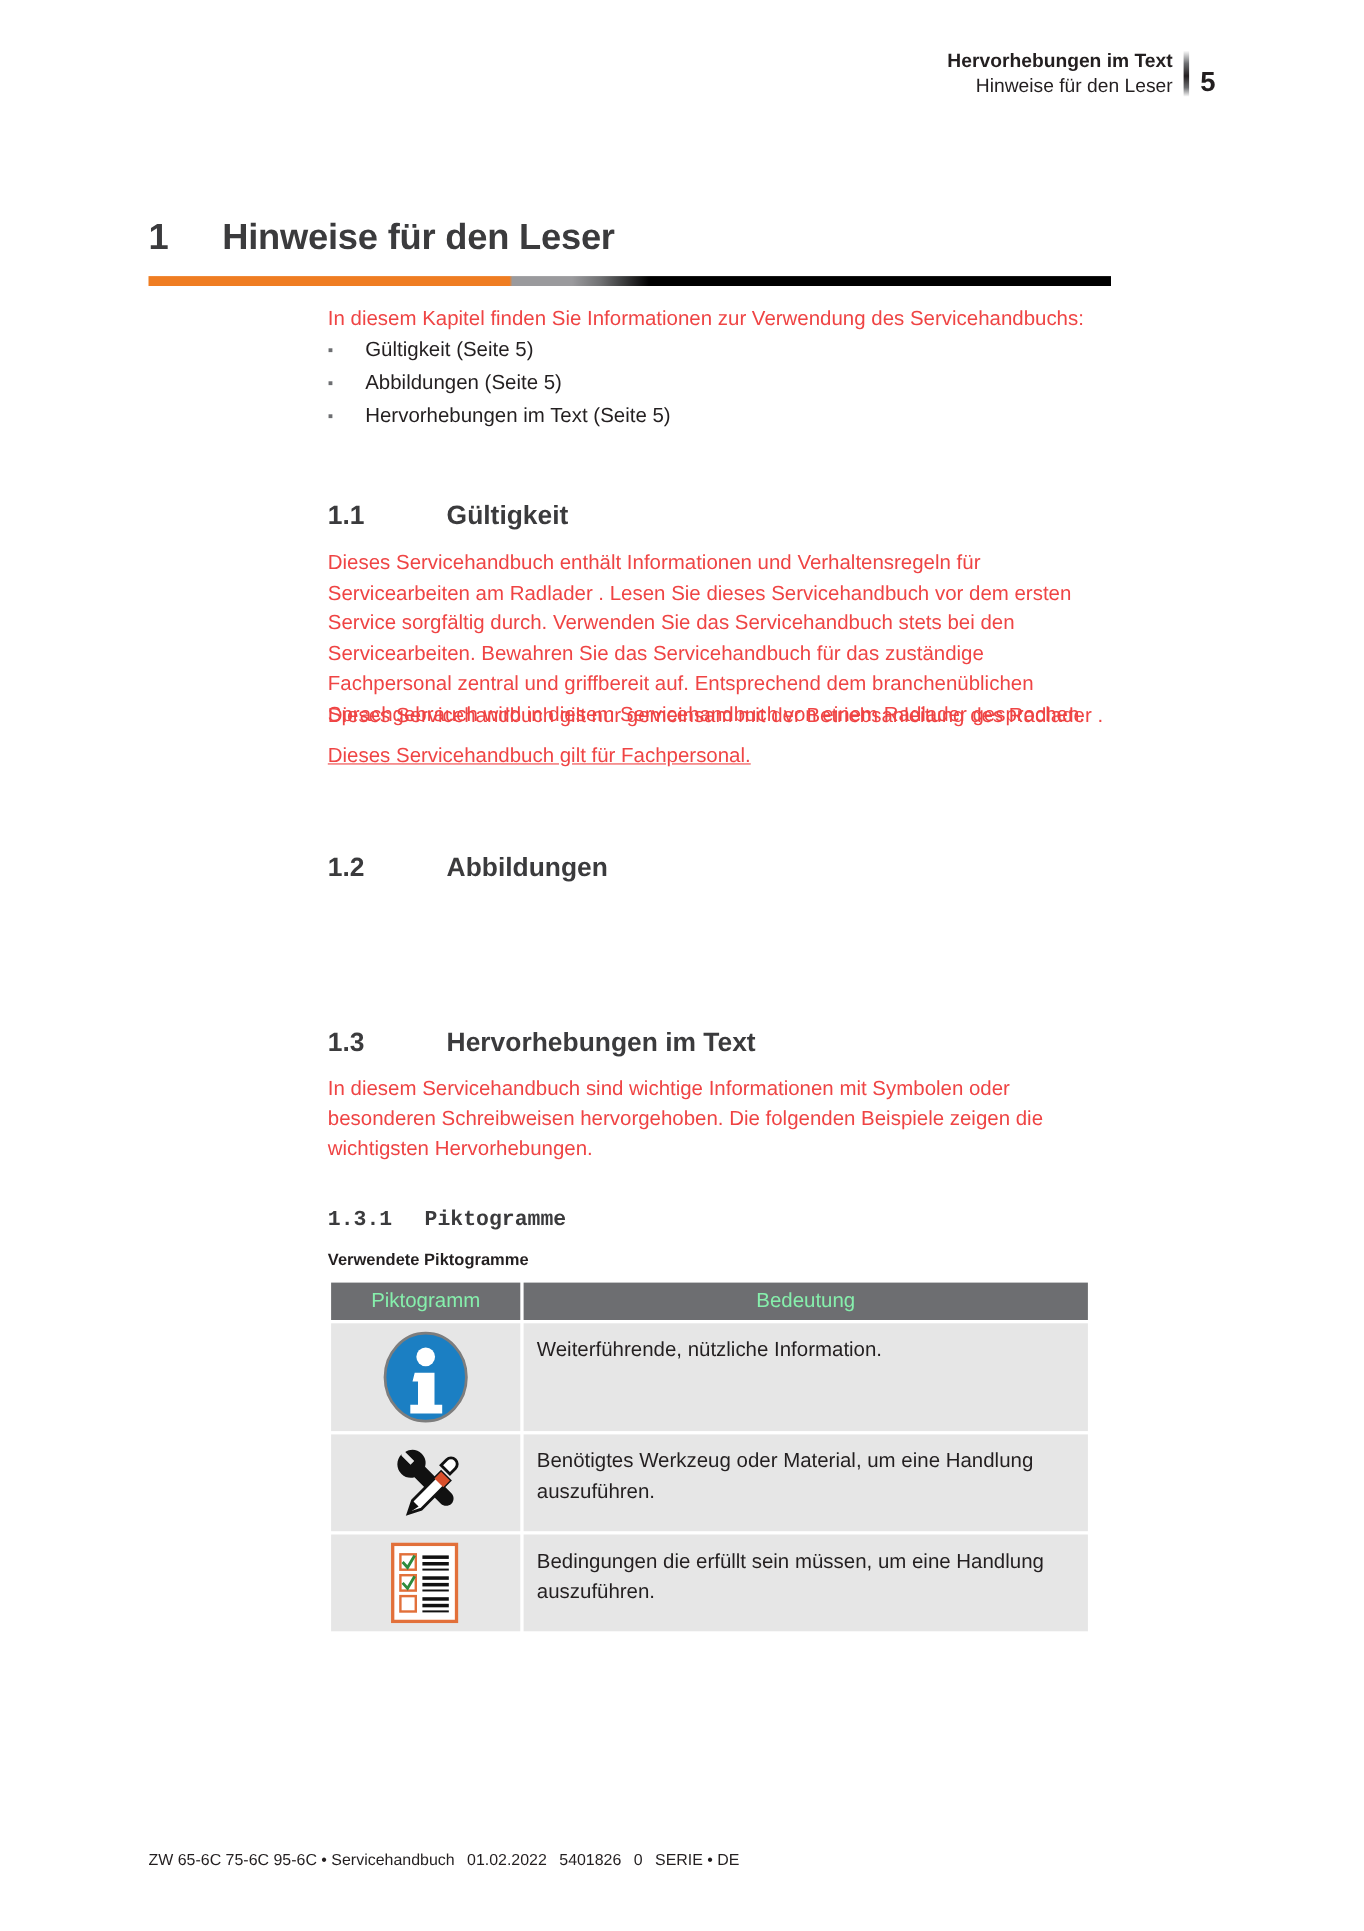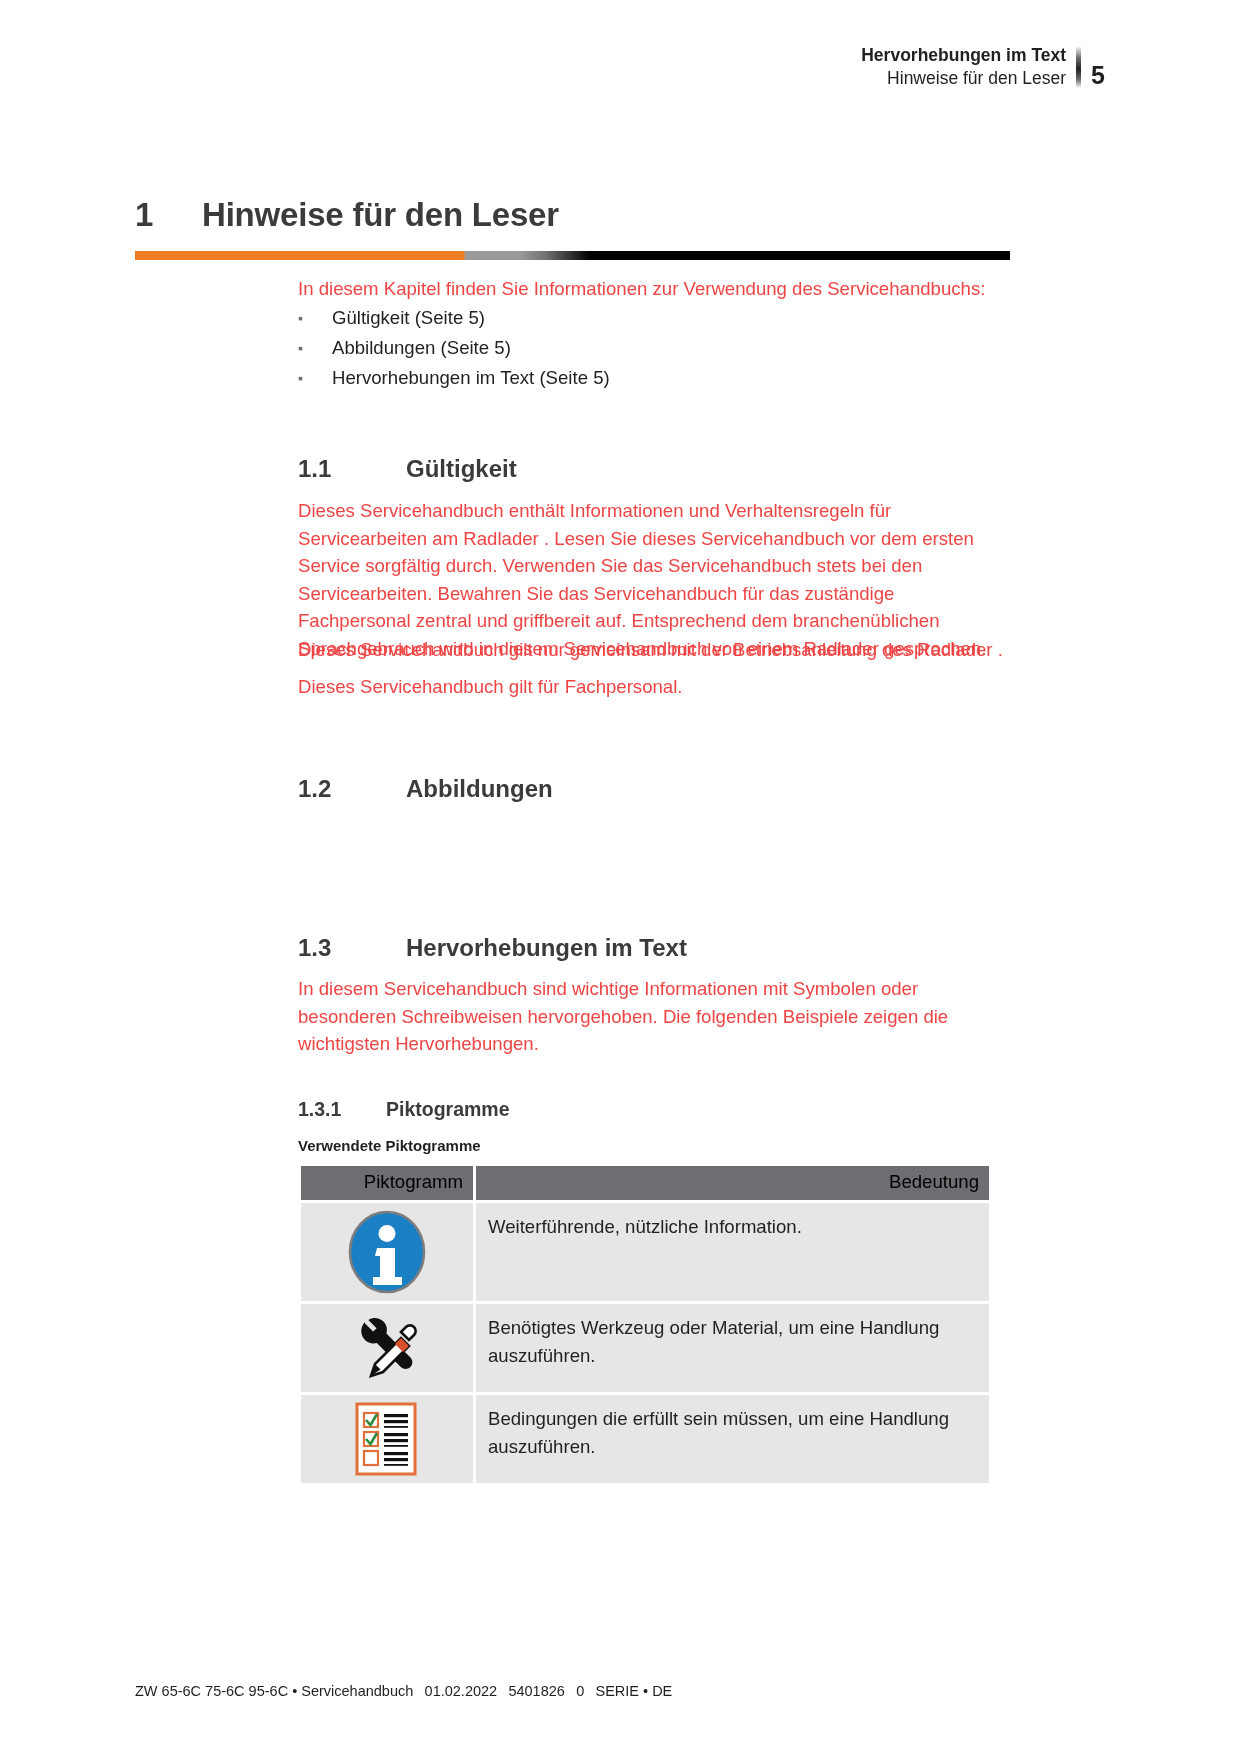--- a/index.html
+++ b/index.html
@@ -156,24 +156,24 @@
   .pikto-table {
     position: absolute;
     left: 298px;
     top: 1163px;
     width: 694px;
     border-collapse: separate;
     border-spacing: 3px;
   }
   .pikto-table th {
     background: #6d6e71;
-    color: #000000;
+    color: #86efac;
     font-size: 18.6px;
     font-weight: normal;
-    text-align: right;
+    text-align: center;
     padding: 5px 10px 7px 10px;
   }
   .pikto-table th.c1 { width: 152px; }
   .pikto-table td {
     background: #e6e6e6;
     vertical-align: top;
     font-size: 18.6px;
     line-height: 27.6px;
     color: #231f20;
   }
@@ -238,34 +238,34 @@
       <span>Hervorhebungen im Text  (Seite 5)</span>
     </div>
   </div>
 
   <div class="h2" style="top:455px;">
     <span class="num">1.1</span>
     <span>Gültigkeit</span>
   </div>
   <div class="txt" style="top:497px;">Dieses Servicehandbuch enthält Informationen und Verhaltensregeln für Servicearbeiten am Radlader  . Lesen Sie dieses Servicehandbuch vor dem ersten Service sorgfältig durch. Verwenden Sie das Servicehandbuch stets bei den Servicearbeiten. Bewahren Sie das Servicehandbuch für das zuständige Fachpersonal zentral und griffbereit auf. Entsprechend dem branchenüblichen Sprachgebrauch wird in diesem Servicehandbuch von einem Radlader gesprochen.</div>
   <div class="txt" style="top:636px;">Dieses Servicehandbuch gilt nur gemeinsam mit der Betriebsanleitung des Radlader  .</div>
-  <div class="txt" style="top:673px;">Dieses Servicehandbuch gilt für Fachpersonal.</div>
+  <div class="txt" style="top:673px;text-decoration:underline;">Dieses Servicehandbuch gilt für Fachpersonal.</div>
 
   <div class="h2" style="top:775px;">
     <span class="num">1.2</span>
     <span>Abbildungen</span>
   </div>
 
   <div class="h2" style="top:934px;">
     <span class="num">1.3</span>
     <span>Hervorhebungen im Text</span>
   </div>
   <div class="txt" style="top:975px;">In diesem Servicehandbuch sind wichtige Informationen mit Symbolen oder besonderen Schreibweisen hervorgehoben. Die folgenden Beispiele zeigen die wichtigsten Hervorhebungen.</div>
 
-  <div class="h3" style="top:1098px;">
+  <div class="h3" style="top:1098px;font-family:Liberation Mono, monospace;">
     <span class="num">1.3.1</span>
     <span>Piktogramme</span>
   </div>
 
   <div class="table-caption">Verwendete Piktogramme</div>
 
   <table class="pikto-table">
     <thead>
       <tr>
         <th class="c1">Piktogramm</th>

